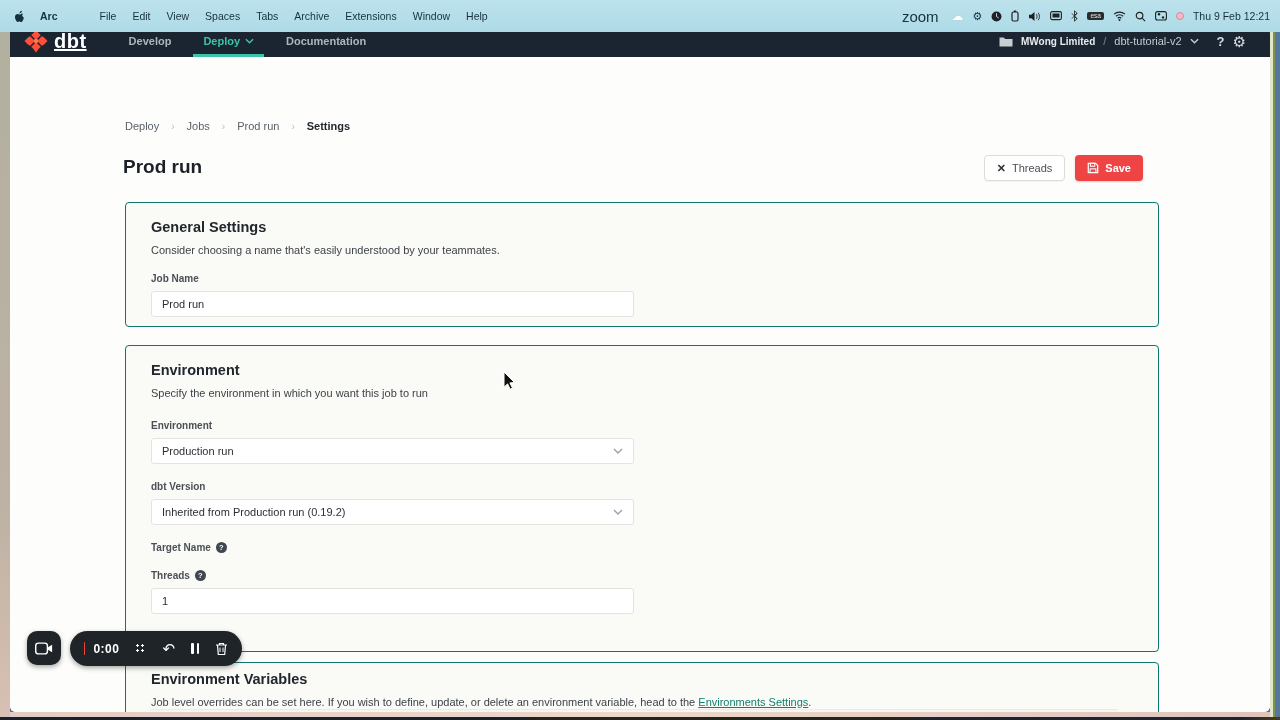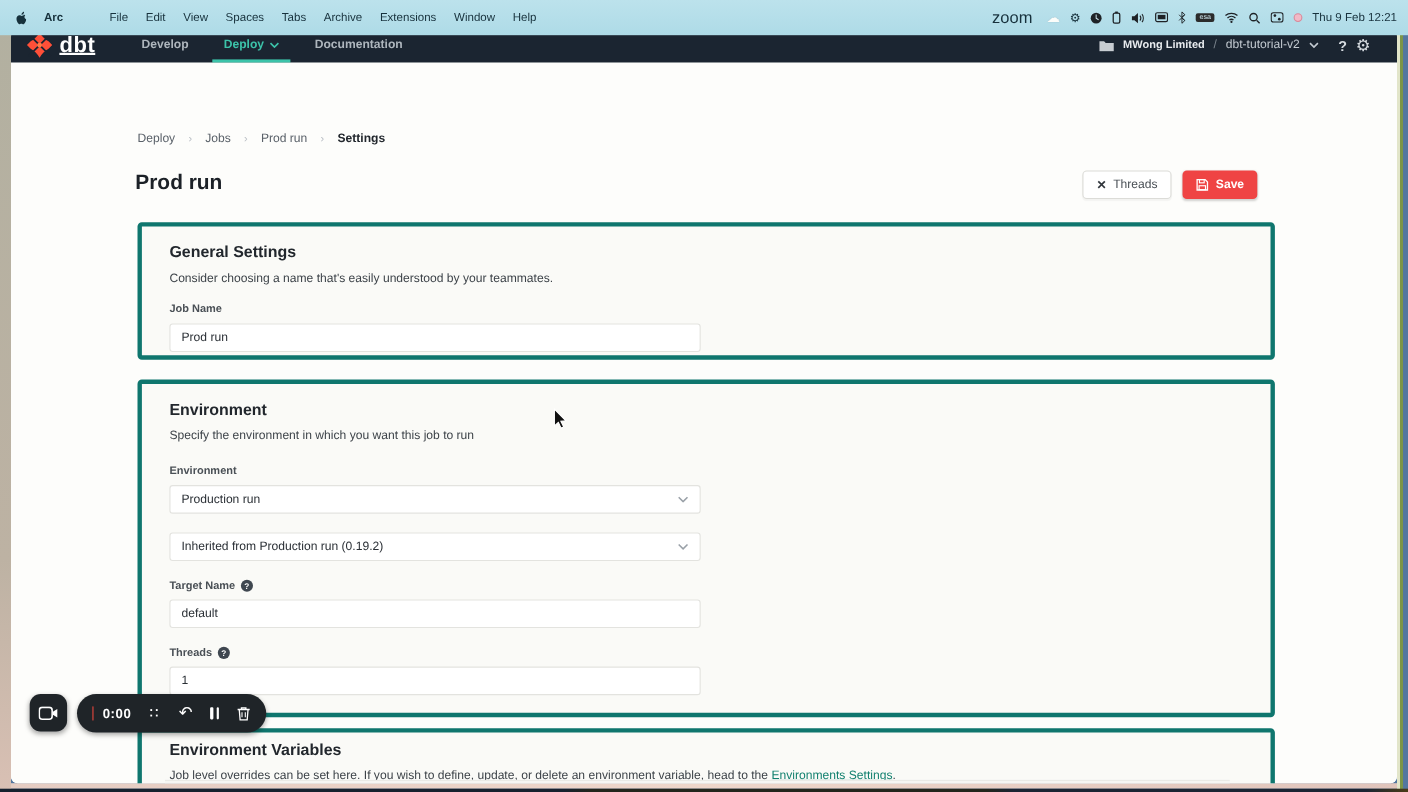--- a/index.html
+++ b/index.html
@@ -60,21 +60,21 @@
   .crumb-last { font-weight:bold; color:#23282e; }
 
   .page-title { position:absolute; left:113px; top:99px; font-size:19px; font-weight:bold; color:#1c2127; }
 
   .btn-row { position:absolute; right:127px; top:98px; display:flex; gap:10px; }
   .btn { height:26px; display:flex; align-items:center; gap:6px; font-size:11px; border-radius:4px; padding:0 12px; }
   .btn-cancel { background:#fff; border:1px solid #dcdcd8; color:#4a5056; box-shadow:0 1px 1px rgba(0,0,0,.04); }
   .btn-cancel .x { font-size:11px; font-weight:bold; color:#30353b; }
   .btn-save { background:#ef4444; color:#fff; font-weight:bold; box-shadow:0 1px 2px rgba(0,0,0,.18); }
 
-  .card { position:absolute; left:115px; width:1034px; background:#fafaf7; border:4px solid #0f766e; border-radius:4px; padding:16px 25px; }
+  .card { position:absolute; left:115px; width:1034px; background:#fafaf7; border:1px solid #0f766e; border-radius:4px; padding:16px 25px; }
   .card h2 { font-size:14.5px; font-weight:bold; color:#22272d; margin-bottom:9px; }
   .card .desc { font-size:11px; color:#3d4349; }
   .field-label { font-size:10px; font-weight:bold; color:#4a5056; margin-bottom:7px; display:flex; align-items:center; gap:5px; }
   .help-circle { width:11px; height:11px; border-radius:50%; background:#3f4750; color:#fff; font-size:7.5px; font-weight:bold; display:flex; align-items:center; justify-content:center; }
   .tbox { width:483px; height:26px; background:#fff; border:1px solid #e3e3df; border-radius:3px; display:flex; align-items:center; padding:0 10px; font-size:11px; color:#2a2f35; }
   .tbox.select { justify-content:space-between; }
   .fgroup { margin-top:17px; }
 
   .link { color:#12806f; text-decoration:underline; }
 
@@ -274,36 +274,34 @@
         <div class="field-label">Environment</div>
         <div class="tbox select">
           <span>Production run</span>
           <svg width="10" height="6" viewBox="0 0 10 6">
               <path d="M1 1l4 4 4-4" stroke="#9aa1a8" stroke-width="1.4" fill="none"></path>
             </svg>
         </div>
       </div>
 
       <div class="fgroup">
+        <div class="field-label">dbt Version</div>
         <div class="tbox select">
           <span>Inherited from Production run (0.19.2)</span>
           <svg width="10" height="6" viewBox="0 0 10 6">
               <path d="M1 1l4 4 4-4" stroke="#9aa1a8" stroke-width="1.4" fill="none"></path>
             </svg>
         </div>
       </div>
 
       <div class="fgroup">
         <div class="field-label">
           <span>Target Name</span>
           <span class="help-circle">?</span>
         </div>
-        <div class="tbox">
-            <span>default</span>
-          </div>
       </div>
 
       <div class="fgroup">
         <div class="field-label">
           <span>Threads</span>
           <span class="help-circle">?</span>
         </div>
         <div class="tbox">
             <span>1</span>
           </div>

